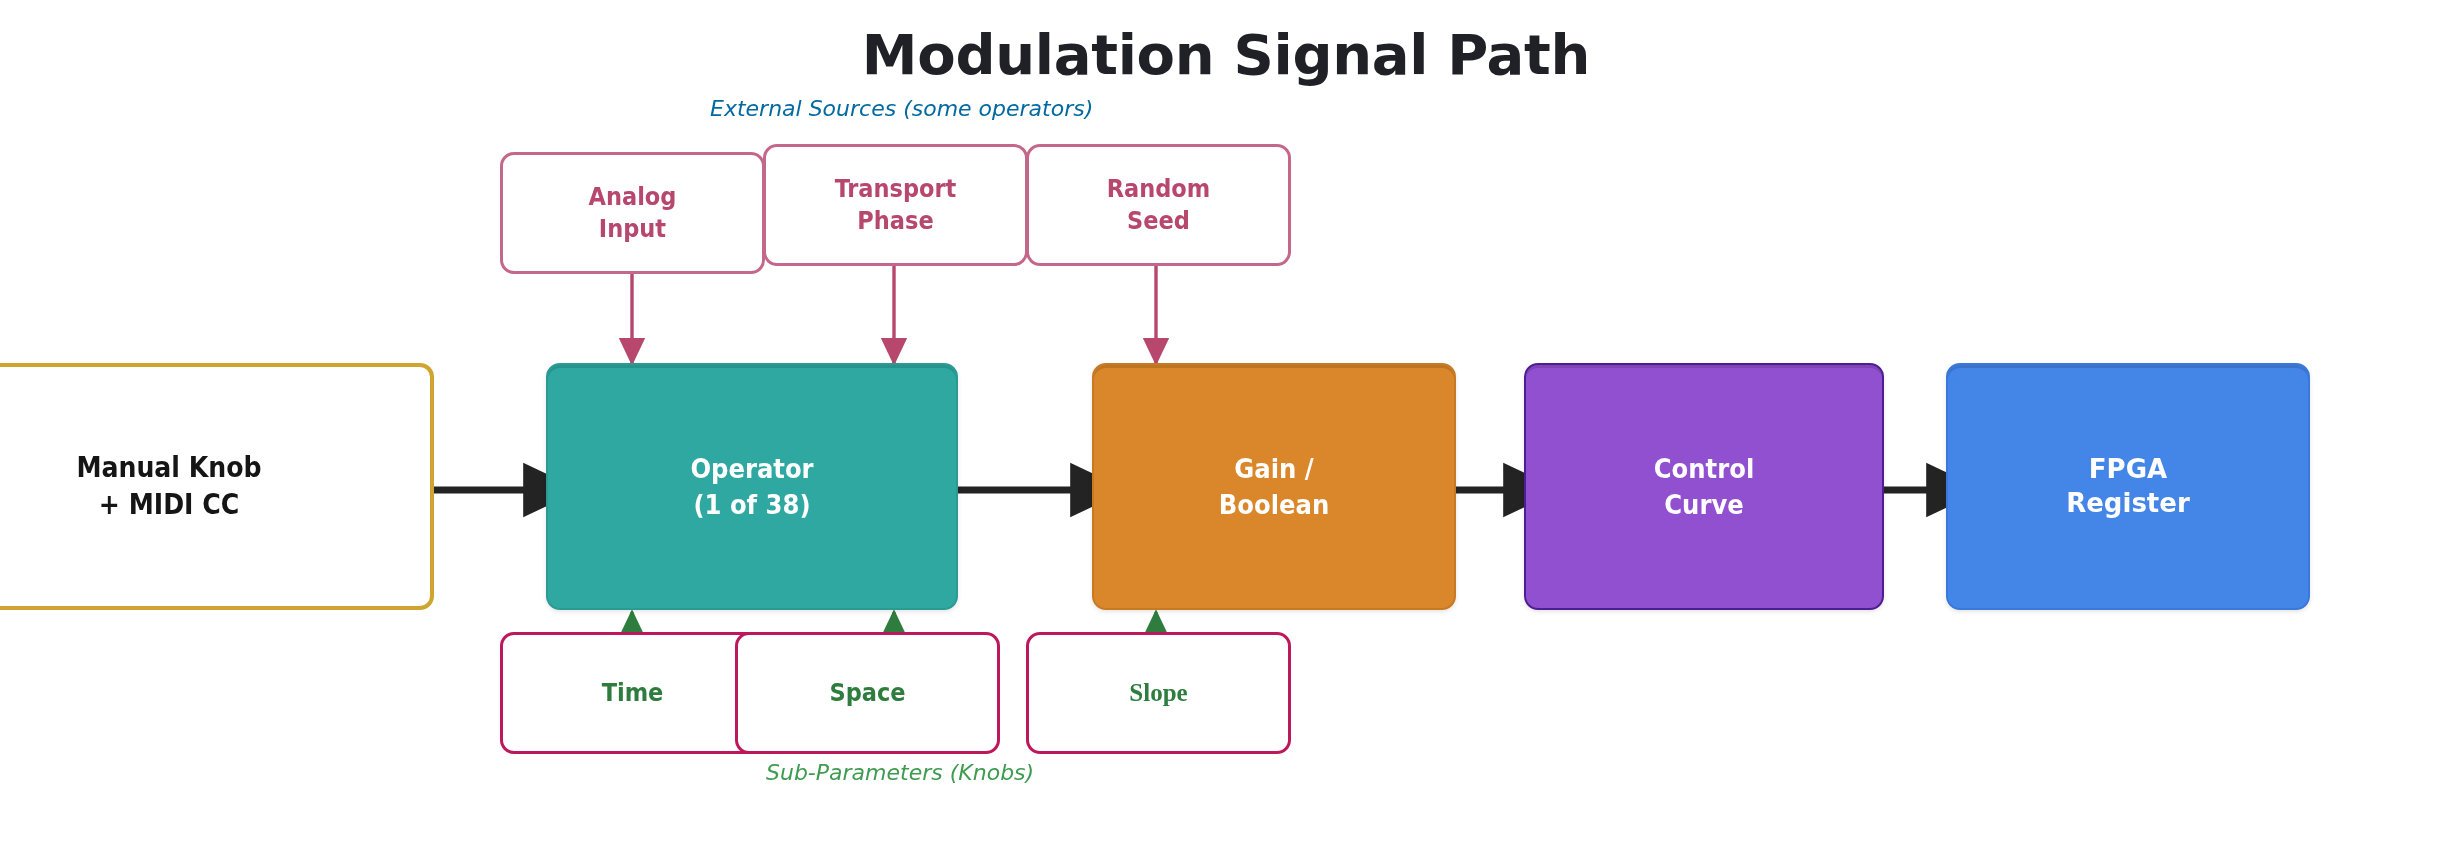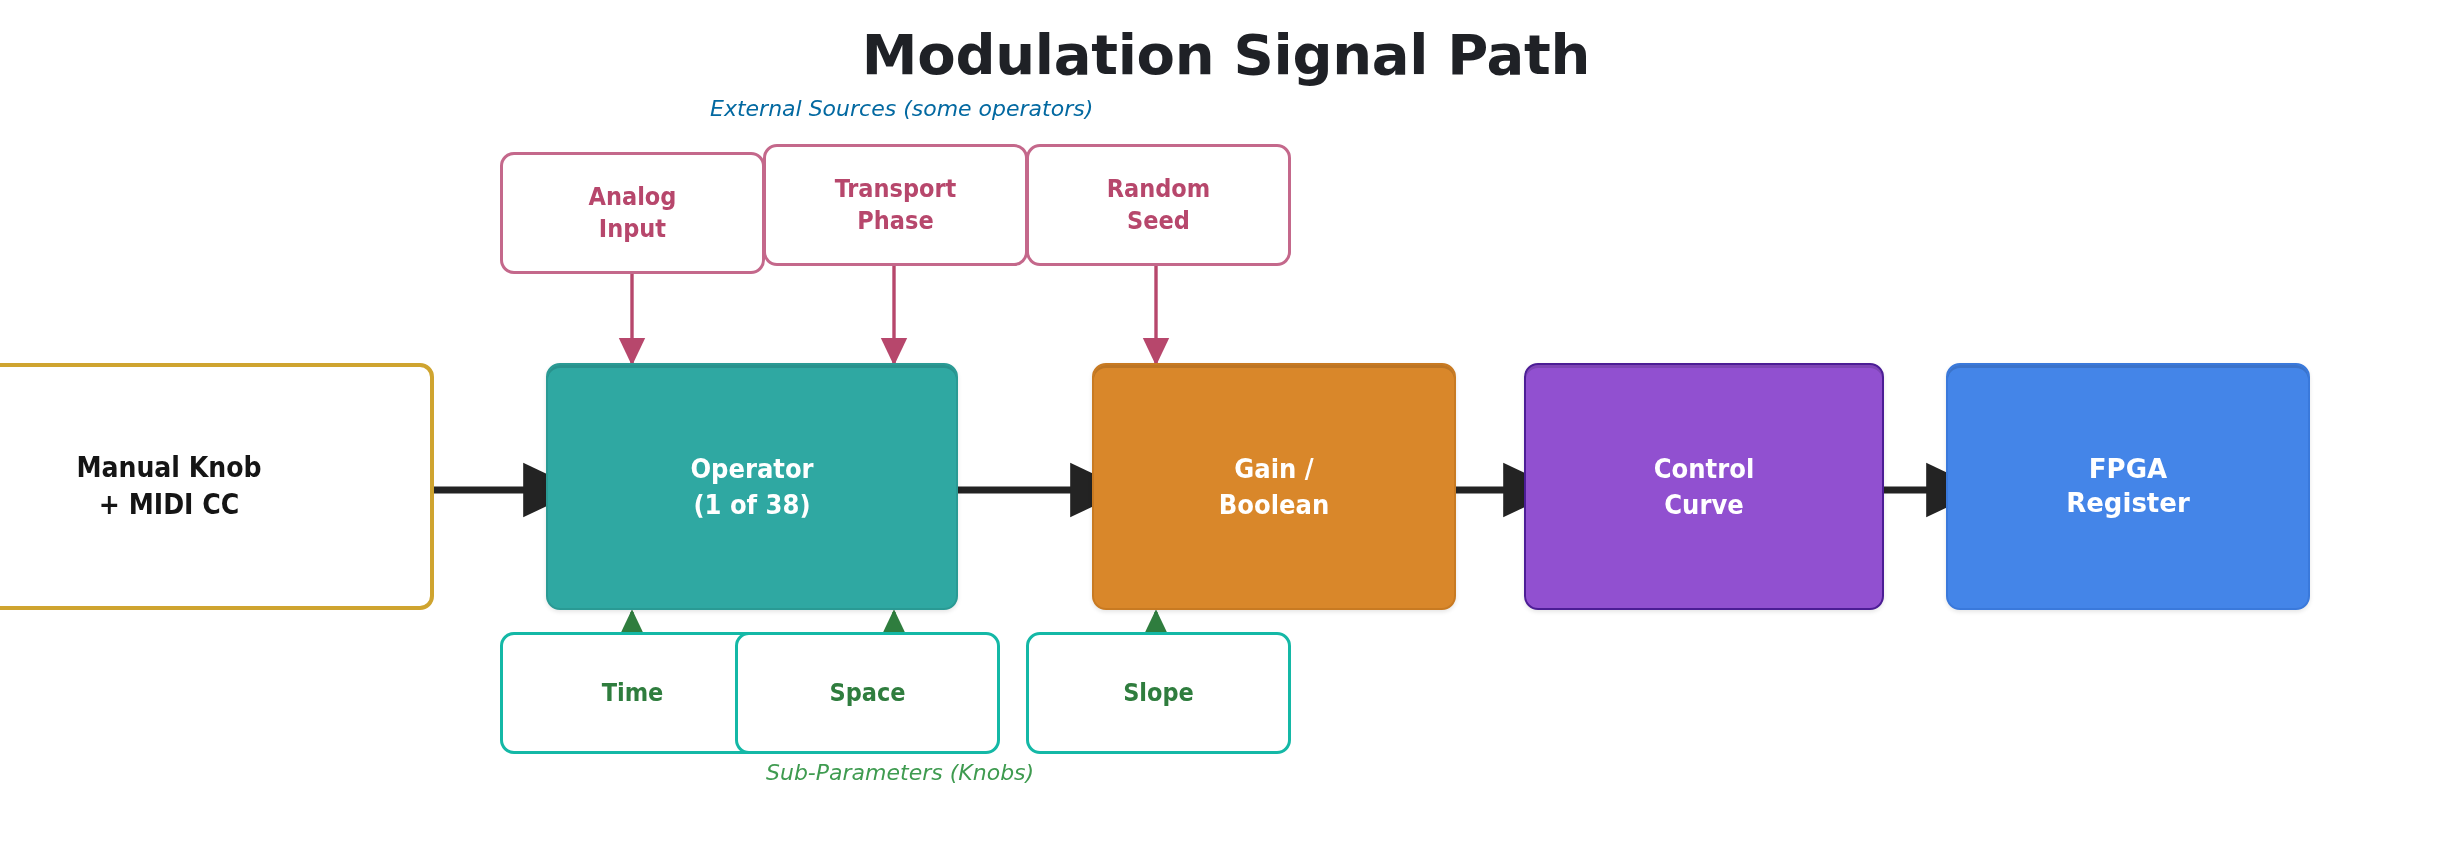--- a/index.html
+++ b/index.html
@@ -101,21 +101,21 @@
     color: #151515;
     font-family: "DejaVu Sans Condensed", "DejaVu Sans", sans-serif;
     font-size: 28px;
   }
   .node-pink {
     border: 3px solid #c4688b;
     color: #b7476c;
     font-size: 25px;
   }
   .node-green {
-    border: 3px solid #14b8a6;
+    border: 3px solid #be185d;
     color: #2f7d3e;
     font-size: 25px;
   }
 </style>
 </head>
 <body>
 
 <div id="canvas">
 
   <svg id="edges" viewBox="0 0 2452 850" width="2452" height="850">
@@ -192,19 +192,19 @@
     <span>FPGA
 Register</span>
   </div>
 
   <div class="node node-outline node-green" style="left:500px; top:632px; width:265px; height:122px;">
     <span>Time</span>
   </div>
   <div class="node node-outline node-green" style="left:735px; top:632px; width:265px; height:122px;">
     <span>Space</span>
   </div>
-  <div class="node node-outline node-green" style="left:1026px; top:632px; width:265px; height:122px;">
+  <div class="node node-outline node-green" style="left:1026px; top:632px; width:265px; height:122px;font-family:Liberation Serif, serif;">
     <span>Slope</span>
   </div>
 
   <div class="group-caption caption-sub">Sub-Parameters (Knobs)</div>
 
 </div>
 
 </body></html>

